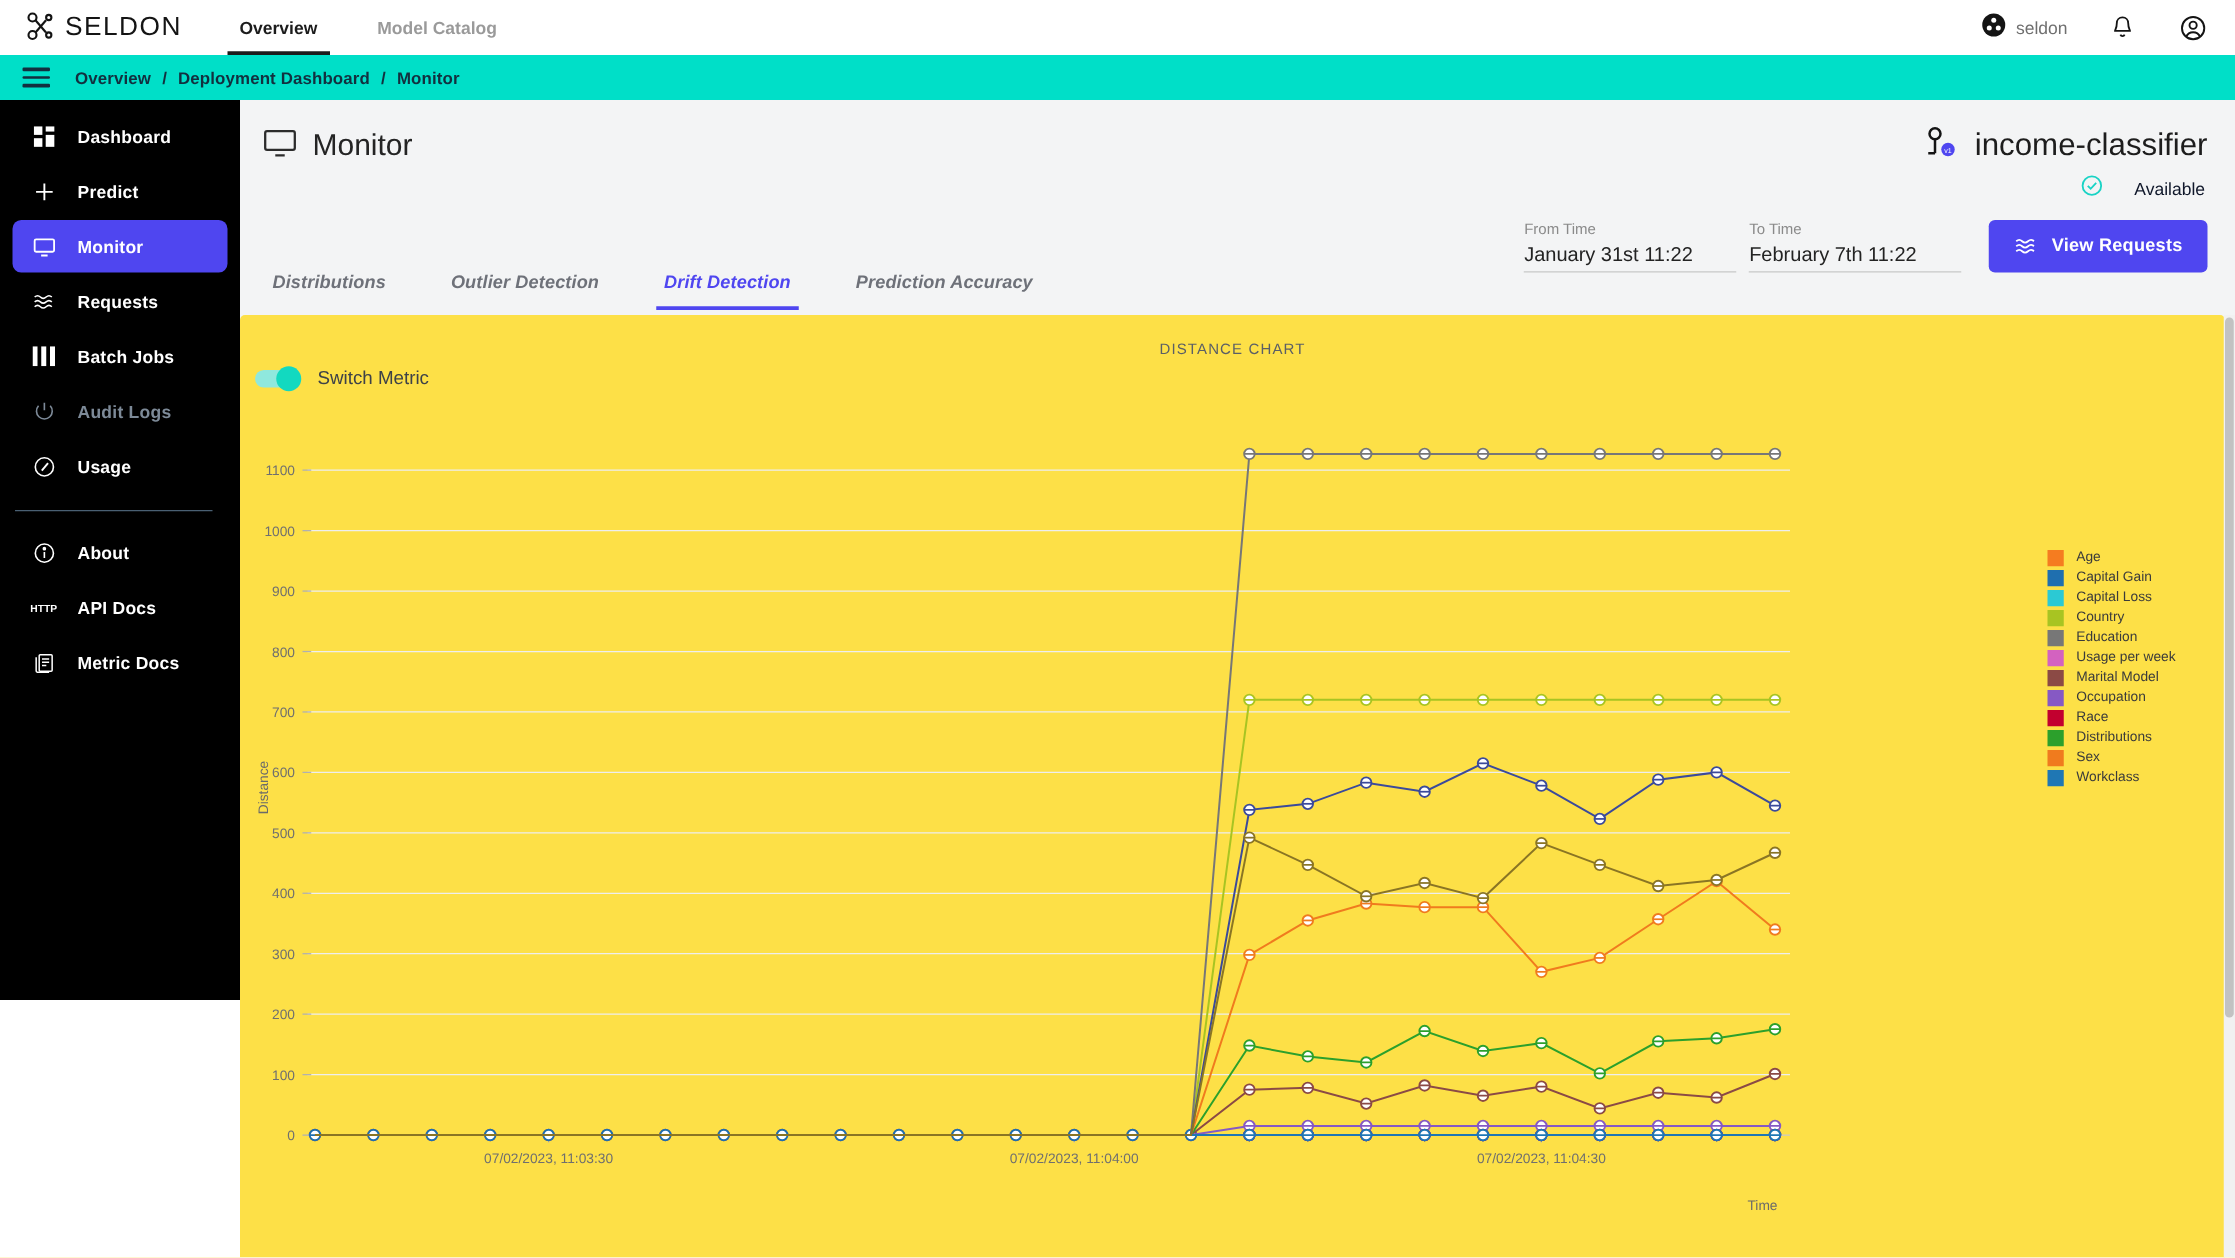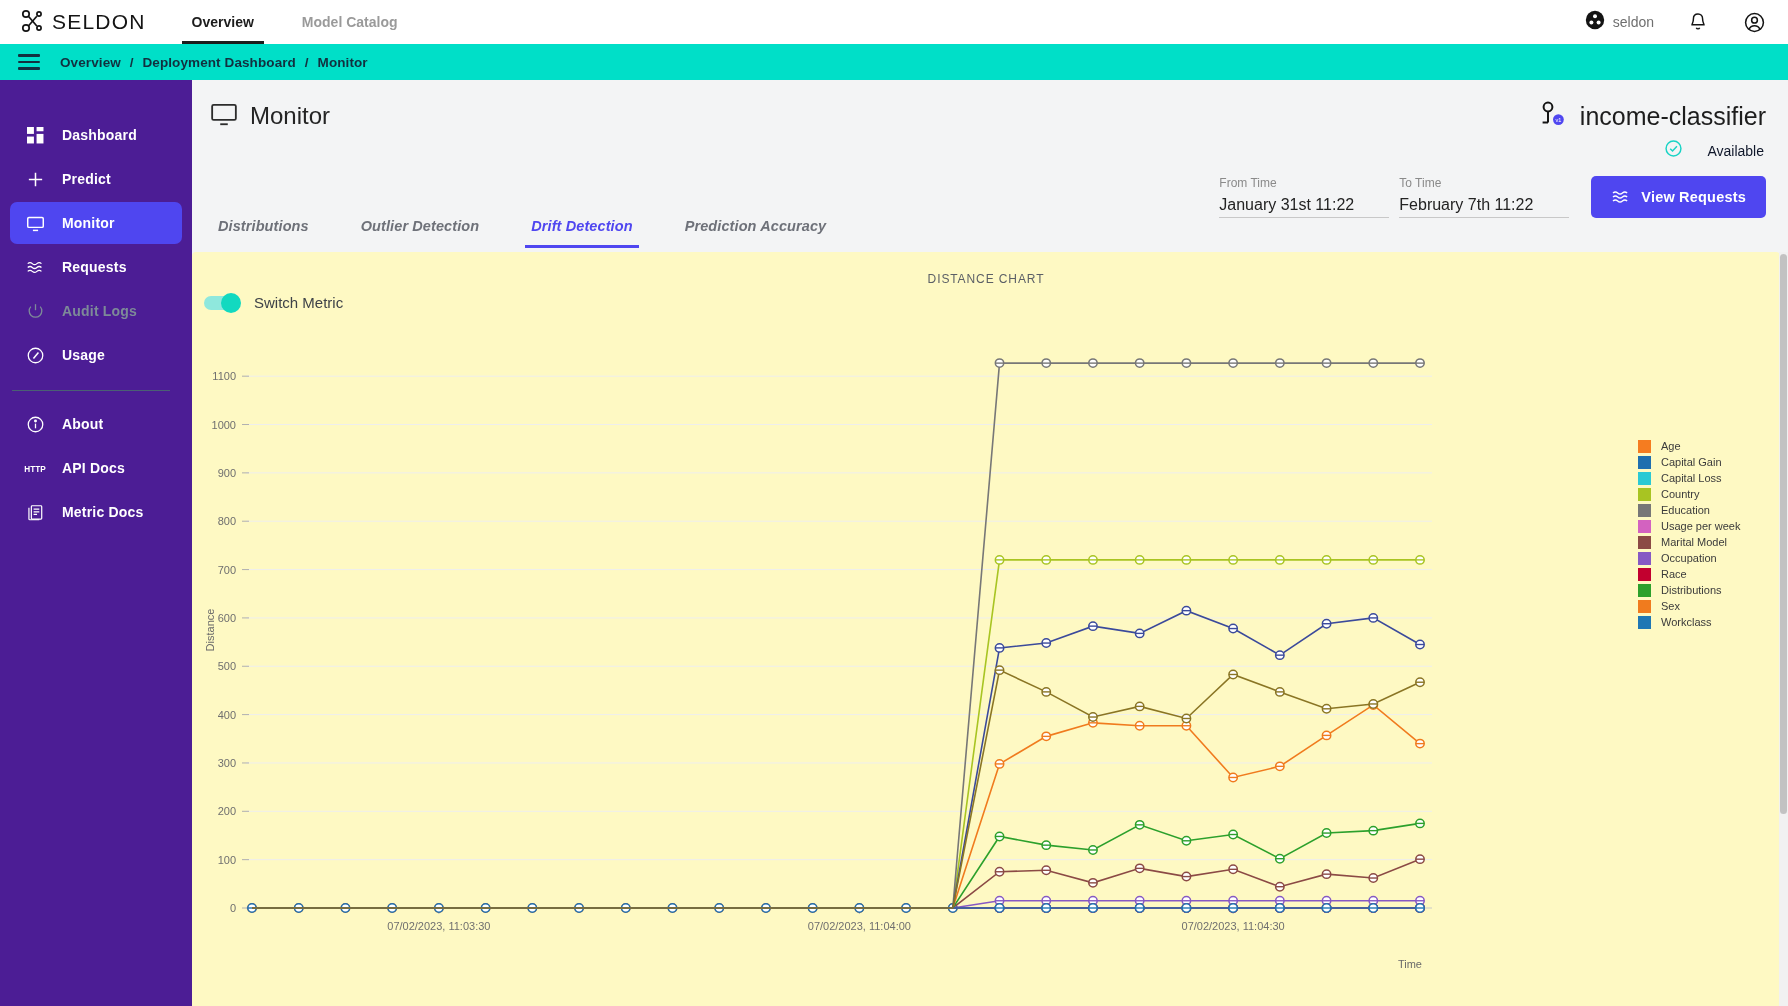--- a/index.html
+++ b/index.html
@@ -54,23 +54,23 @@
   }
   #crumbs {
     margin-left: 20px; font-size: 13.5px; font-weight: bold; color: #12303f;
     letter-spacing: .1px;
   }
   #crumbs .sep { margin: 0 5px; font-weight: bold; }
   #crumbs .crumb { cursor: pointer; }
 
   
   #sidebar {
-    position: absolute; left: 0; top: 80px; width: 192px; height: 926px;
-    background: #4c1d95;
-    padding-top: 32px;
+    position: absolute; left: 0; top: 80px; width: 192px; height: 720px;
+    background: #000000;
+    padding-top: 6px;
   }
   .side-item {
     height: 42px; margin: 2px 10px; border-radius: 7px;
     display: flex; align-items: center; cursor: pointer;
   }
   .side-item .si-icon {
     width: 34px; display: flex; align-items: flex-end; justify-content: center;
     margin-left: 8px; color: #ffffff;
   }
   .side-item .si-label {
@@ -143,21 +143,21 @@
   }
   .tab.active { color: #4f46f0; }
   .tab.active::after {
     content: ""; position: absolute; left: 20px; right: 20px; bottom: 0;
     height: 3px; background: #4f46f0;
   }
 
   
   #card {
     position: absolute; left: 0; top: 172px; width: 1588px; height: 754px;
-    background: #fef9c3; border-radius: 4px 4px 0 0;
+    background: #fde047; border-radius: 4px 4px 0 0;
   }
   #chart-title {
     position: absolute; left: 0; right: 0; top: 20px; text-align: center;
     font-size: 12px; color: #5b5f66; letter-spacing: .9px;
     font-family: "Liberation Sans", sans-serif;
   }
   #switch-row {
     position: absolute; left: 12px; top: 42px;
     display: flex; align-items: center;
   }
@@ -303,20 +303,30 @@
       <svg width="19" height="17" viewBox="0 0 22 18" fill="none" stroke="currentColor" stroke-width="1.5">
         <path d="M2 4.5q2.7-2.4 5.3 0t5.3 0 5.3 0"></path>
         <path d="M2 9q2.7-2.4 5.3 0t5.3 0 5.3 0"></path>
         <path d="M2 13.5q2.7-2.4 5.3 0t5.3 0 5.3 0"></path>
       </svg>
     </span>
     <span class="si-label">Requests</span>
   </div>
 
 
+  <div class="side-item">
+    <span class="si-icon">
+      <svg width="18" height="16" viewBox="0 0 18 16" fill="currentColor">
+        <rect x="0" y="0" width="4" height="16"></rect>
+          <rect x="7" y="0" width="4" height="16"></rect>
+          <rect x="14" y="0" width="4" height="16"></rect>
+      </svg>
+    </span>
+    <span class="si-label">Batch Jobs</span>
+  </div>
 
   <div class="side-item disabled">
     <span class="si-icon">
       <svg width="19" height="19" viewBox="0 0 22 22" fill="none" stroke="currentColor" stroke-width="1.5">
         <path d="M11 2.5v7"></path>
         <path d="M5.6 5.4a7.3 7.3 0 1 0 10.8 0"></path>
       </svg>
     </span>
     <span class="si-label">Audit Logs</span>
   </div>

